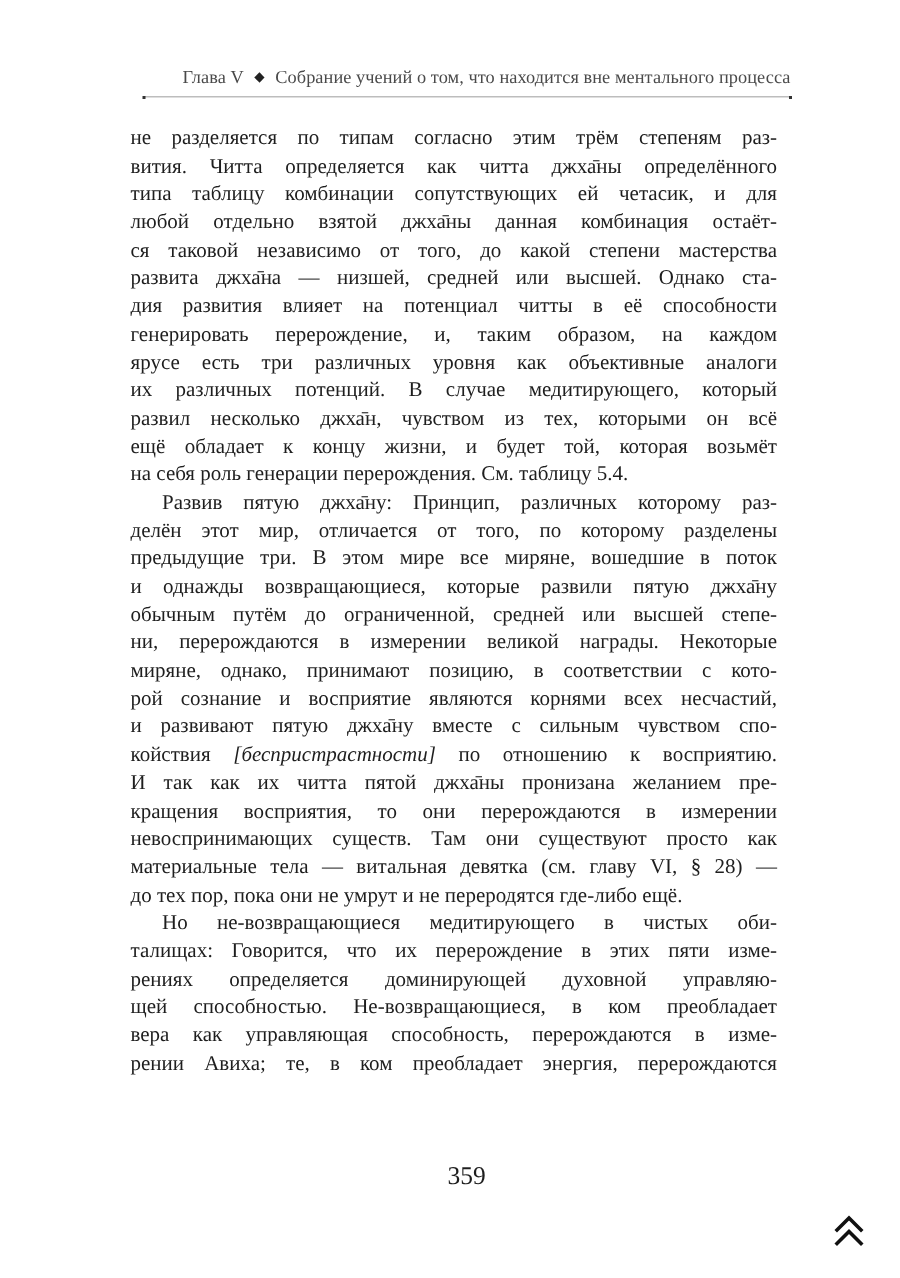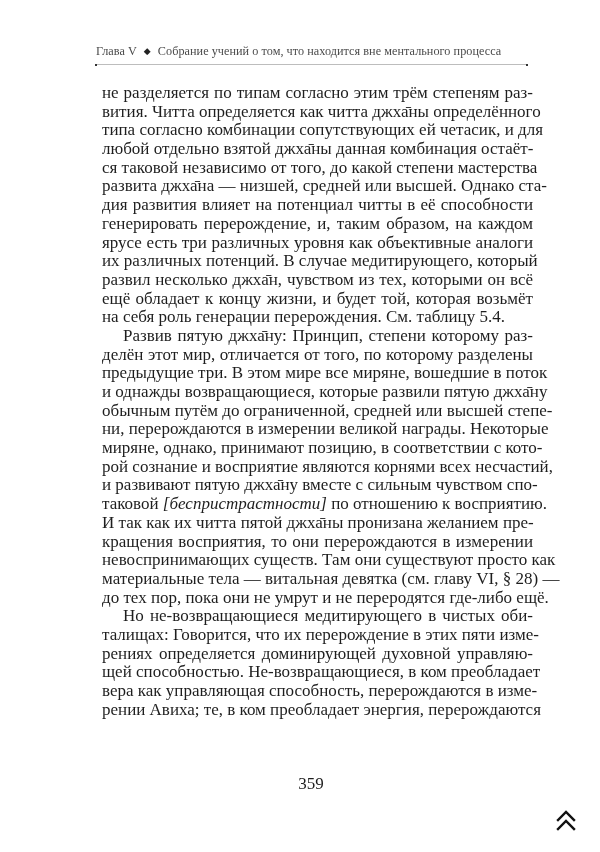--- a/index.html
+++ b/index.html
@@ -2,36 +2,36 @@
 <html><head>
 <meta charset="utf-8">
 <style>
   html, body { margin: 0; padding: 0; }
   body {
     width: 600px; height: 852px; background: #ffffff; position: relative; overflow: hidden;
     font-family: "Liberation Serif", "DejaVu Serif", serif; color: #1e1e1e;
   }
   .running-head {
     position: absolute; left: 96px; top: 44px; width: 431px;
-    font-size: 12.2px; color: #4a4a4a; text-align: left; white-space: nowrap;
+    font-size: 12.2px; color: #4a4a4a; text-align: right; white-space: nowrap;
     letter-spacing: 0.05px;
   }
   .running-head .diamond { display: inline-block; margin: 0 7px 0 7px; color: #222; font-size: 9px; position: relative; top: -1px; }
   .head-rule {
     position: absolute; left: 96px; top: 64px; width: 431px; height: 0;
     border-top: 1px solid #bdbdbd;
   }
   .head-rule::before, .head-rule::after {
     content: ""; position: absolute; top: -1px; width: 2px; height: 2px; background: #333;
   }
   .head-rule::before { left: -1px; }
   .head-rule::after { right: -1px; }
   .body-text {
-    position: absolute; left: 102px; top: 84px; width: 431px;
-    font-size: 17px; line-height: 18.7px;
+    position: absolute; left: 87px; top: 84px; width: 431px;
+    font-size: 14px; line-height: 18.7px;
   }
   .ln {
     display: block; height: 18.7px; white-space: nowrap; overflow: visible;
     text-align: justify; text-align-last: justify;
   }
   .ln.last { text-align-last: left; }
   .ln.indent { text-indent: 21px; }
   .ln b { font-weight: normal; }
   .ln i { }
   .page-number {
@@ -46,41 +46,41 @@
 <body>
 
 <div class="running-head">
   <span>Глава V</span><span class="diamond">◆</span><span>Собрание учений о том, что находится вне ментального процесса</span>
 </div>
 <div class="head-rule"></div>
 
 <div class="body-text">
   <span class="ln">не разделяется по типам согласно этим трём степеням раз-</span>
   <span class="ln">вития. Читта определяется как читта джха̄ны определённого</span>
-  <span class="ln">типа согласно комбинации сопутствующих ей четасик, и для</span>
+  <span class="ln">типа таблицу комбинации сопутствующих ей четасик, и для</span>
   <span class="ln">любой отдельно взятой джха̄ны данная комбинация остаёт-</span>
   <span class="ln">ся таковой независимо от того, до какой степени мастерства</span>
   <span class="ln">развита джха̄на — низшей, средней или высшей. Однако ста-</span>
   <span class="ln">дия развития влияет на потенциал читты в её способности</span>
   <span class="ln">генерировать перерождение, и, таким образом, на каждом</span>
   <span class="ln">ярусе есть три различных уровня как объективные аналоги</span>
   <span class="ln">их различных потенций. В случае медитирующего, который</span>
   <span class="ln">развил несколько джха̄н, чувством из тех, которыми он всё</span>
   <span class="ln">ещё обладает к концу жизни, и будет той, которая возьмёт</span>
   <span class="ln last">на себя роль генерации перерождения. См. таблицу 5.4.</span>
-  <span class="ln indent"><b>Развив пятую джха̄ну:</b><span> Принцип, степени которому раз-</span></span>
+  <span class="ln indent"><b>Развив пятую джха̄ну:</b><span> Принцип, различных которому раз-</span></span>
   <span class="ln">делён этот мир, отличается от того, по которому разделены</span>
   <span class="ln">предыдущие три. В этом мире все миряне, вошедшие в поток</span>
   <span class="ln">и однажды возвращающиеся, которые развили пятую джха̄ну</span>
   <span class="ln">обычным путём до ограниченной, средней или высшей степе-</span>
   <span class="ln">ни, перерождаются в измерении великой награды. Некоторые</span>
   <span class="ln">миряне, однако, принимают позицию, в соответствии с кото-</span>
   <span class="ln">рой сознание и восприятие являются корнями всех несчастий,</span>
   <span class="ln">и развивают пятую джха̄ну вместе с сильным чувством спо-</span>
-  <span class="ln"><span>таковой </span><i>[беспристрастности]</i><span> по отношению к восприятию.</span></span>
+  <span class="ln"><span>койствия </span><i>[беспристрастности]</i><span> по отношению к восприятию.</span></span>
   <span class="ln">И так как их читта пятой джха̄ны пронизана желанием пре-</span>
   <span class="ln">кращения восприятия, то они перерождаются в измерении</span>
   <span class="ln">невоспринимающих существ. Там они существуют просто как</span>
   <span class="ln">материальные тела — витальная девятка (см. главу VI, § 28) —</span>
   <span class="ln last">до тех пор, пока они не умрут и не переродятся где-либо ещё.</span>
   <span class="ln indent"><b>Но не-возвращающиеся медитирующего в чистых оби-</b></span>
   <span class="ln"><b>талищах:</b><span> Говорится, что их перерождение в этих пяти изме-</span></span>
   <span class="ln">рениях определяется доминирующей духовной управляю-</span>
   <span class="ln">щей способностью. Не-возвращающиеся, в ком преобладает</span>
   <span class="ln">вера как управляющая способность, перерождаются в изме-</span>

